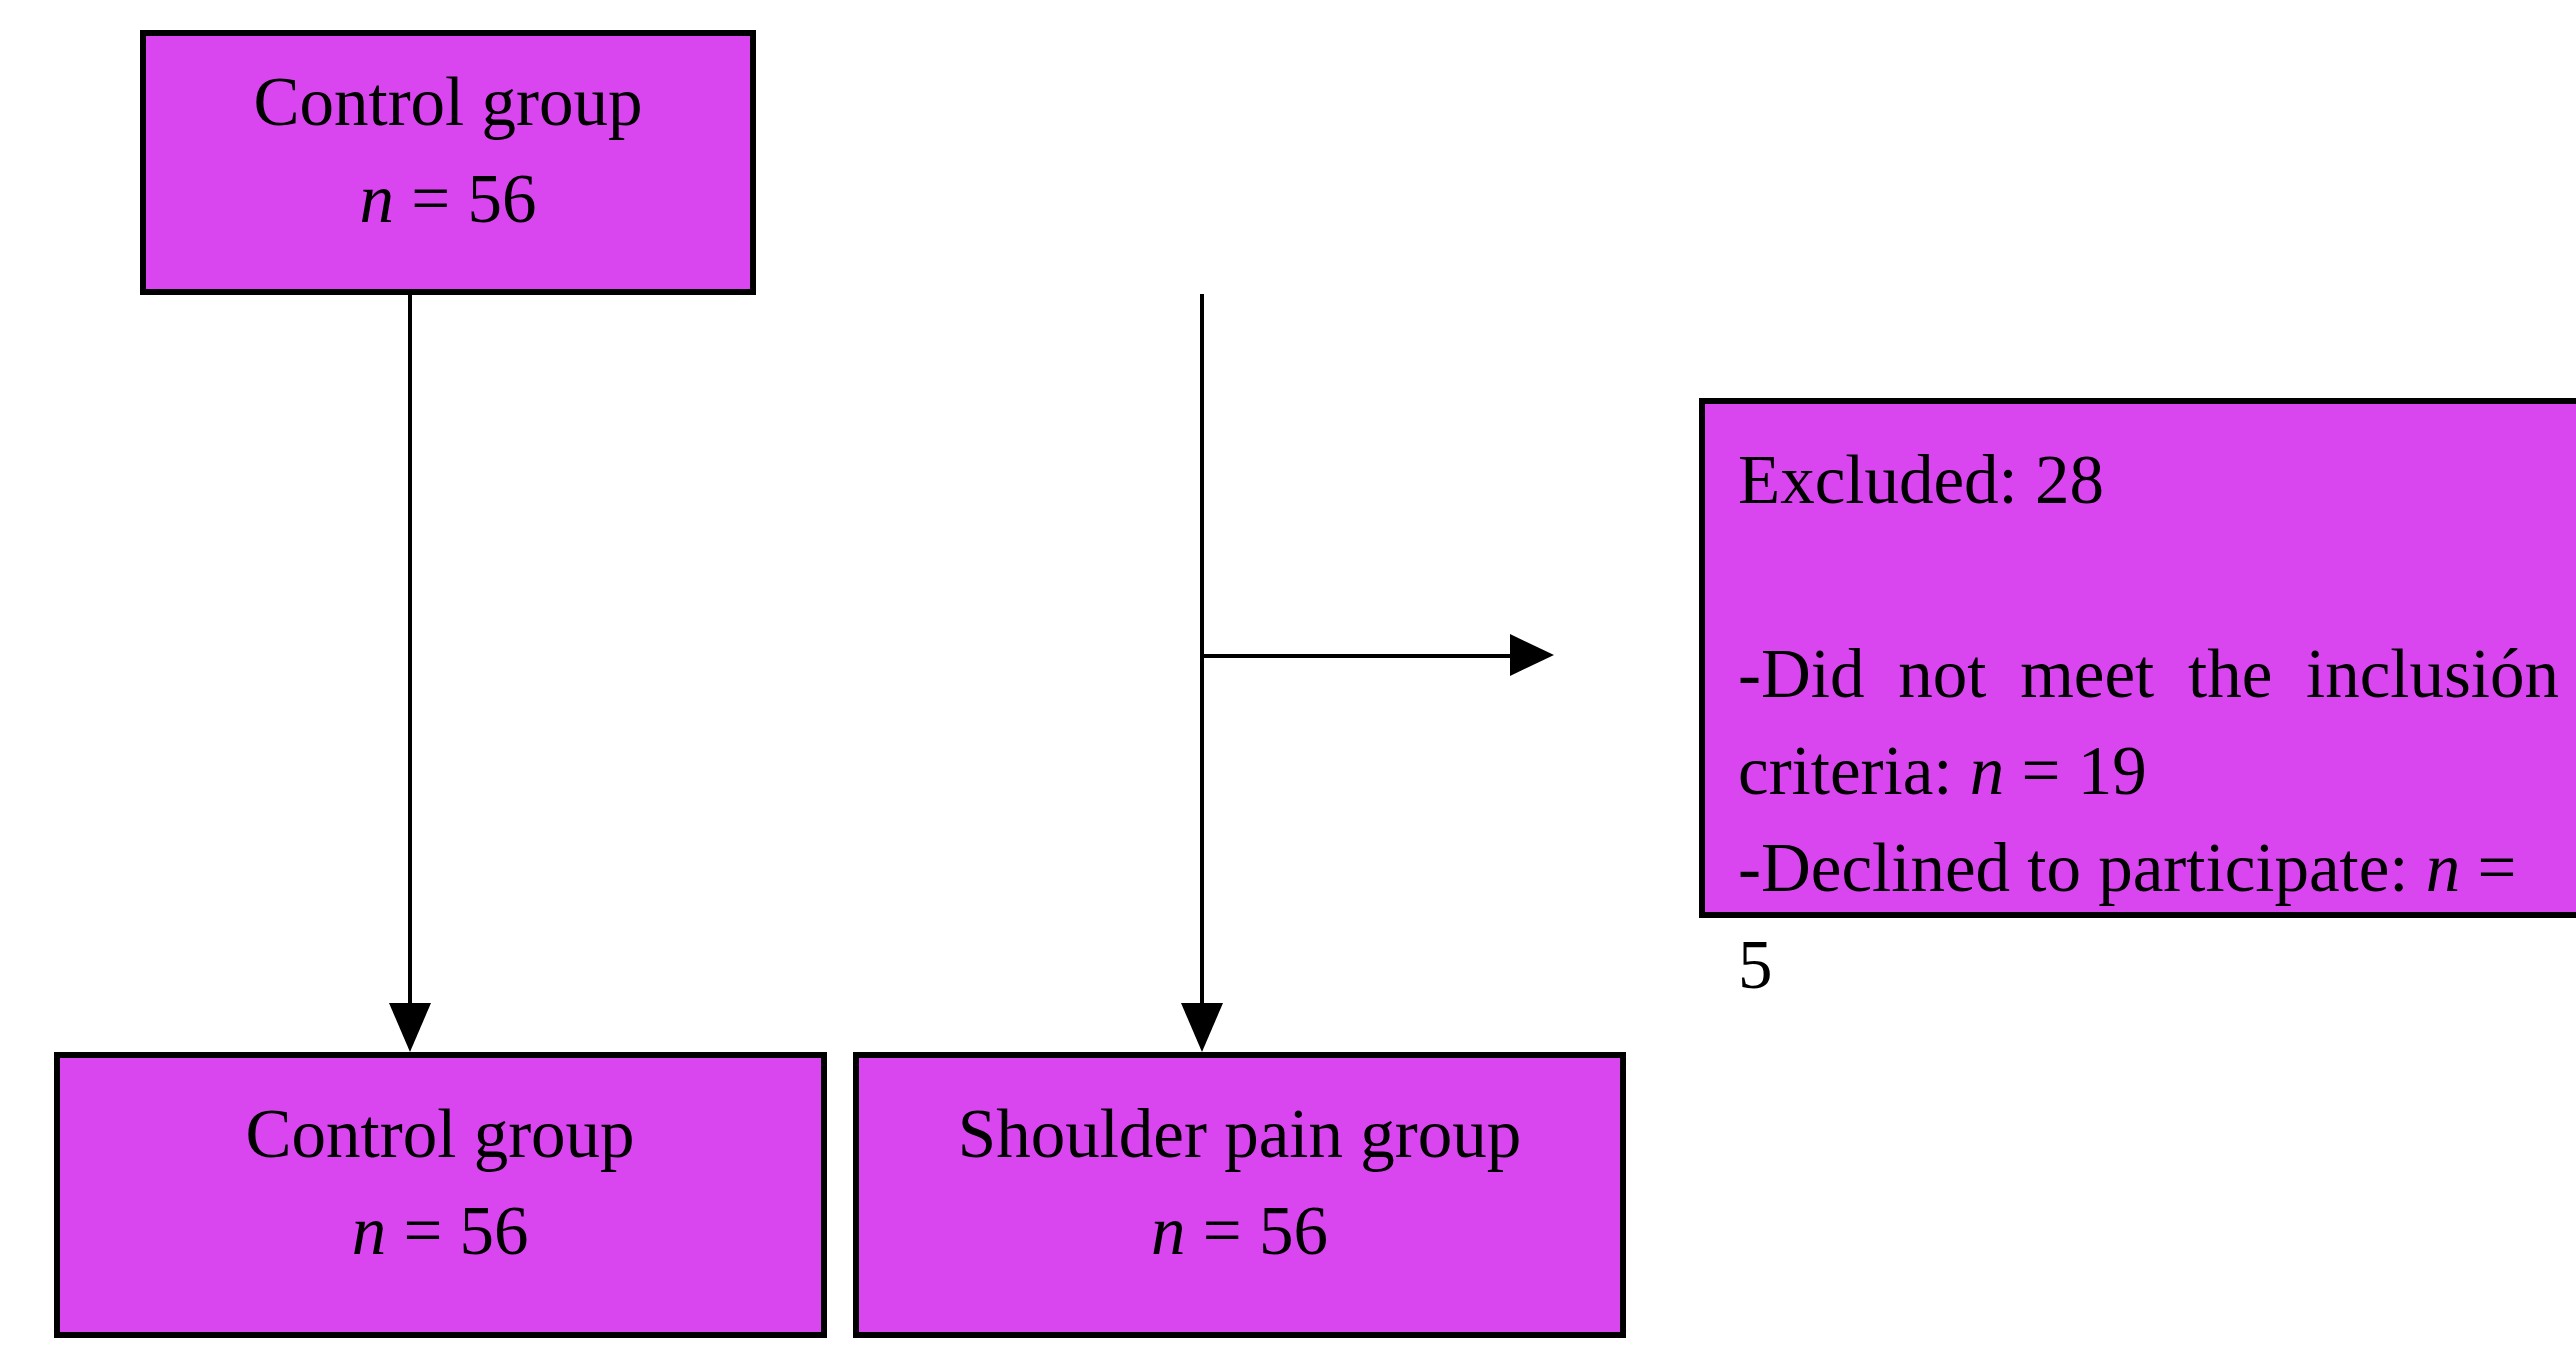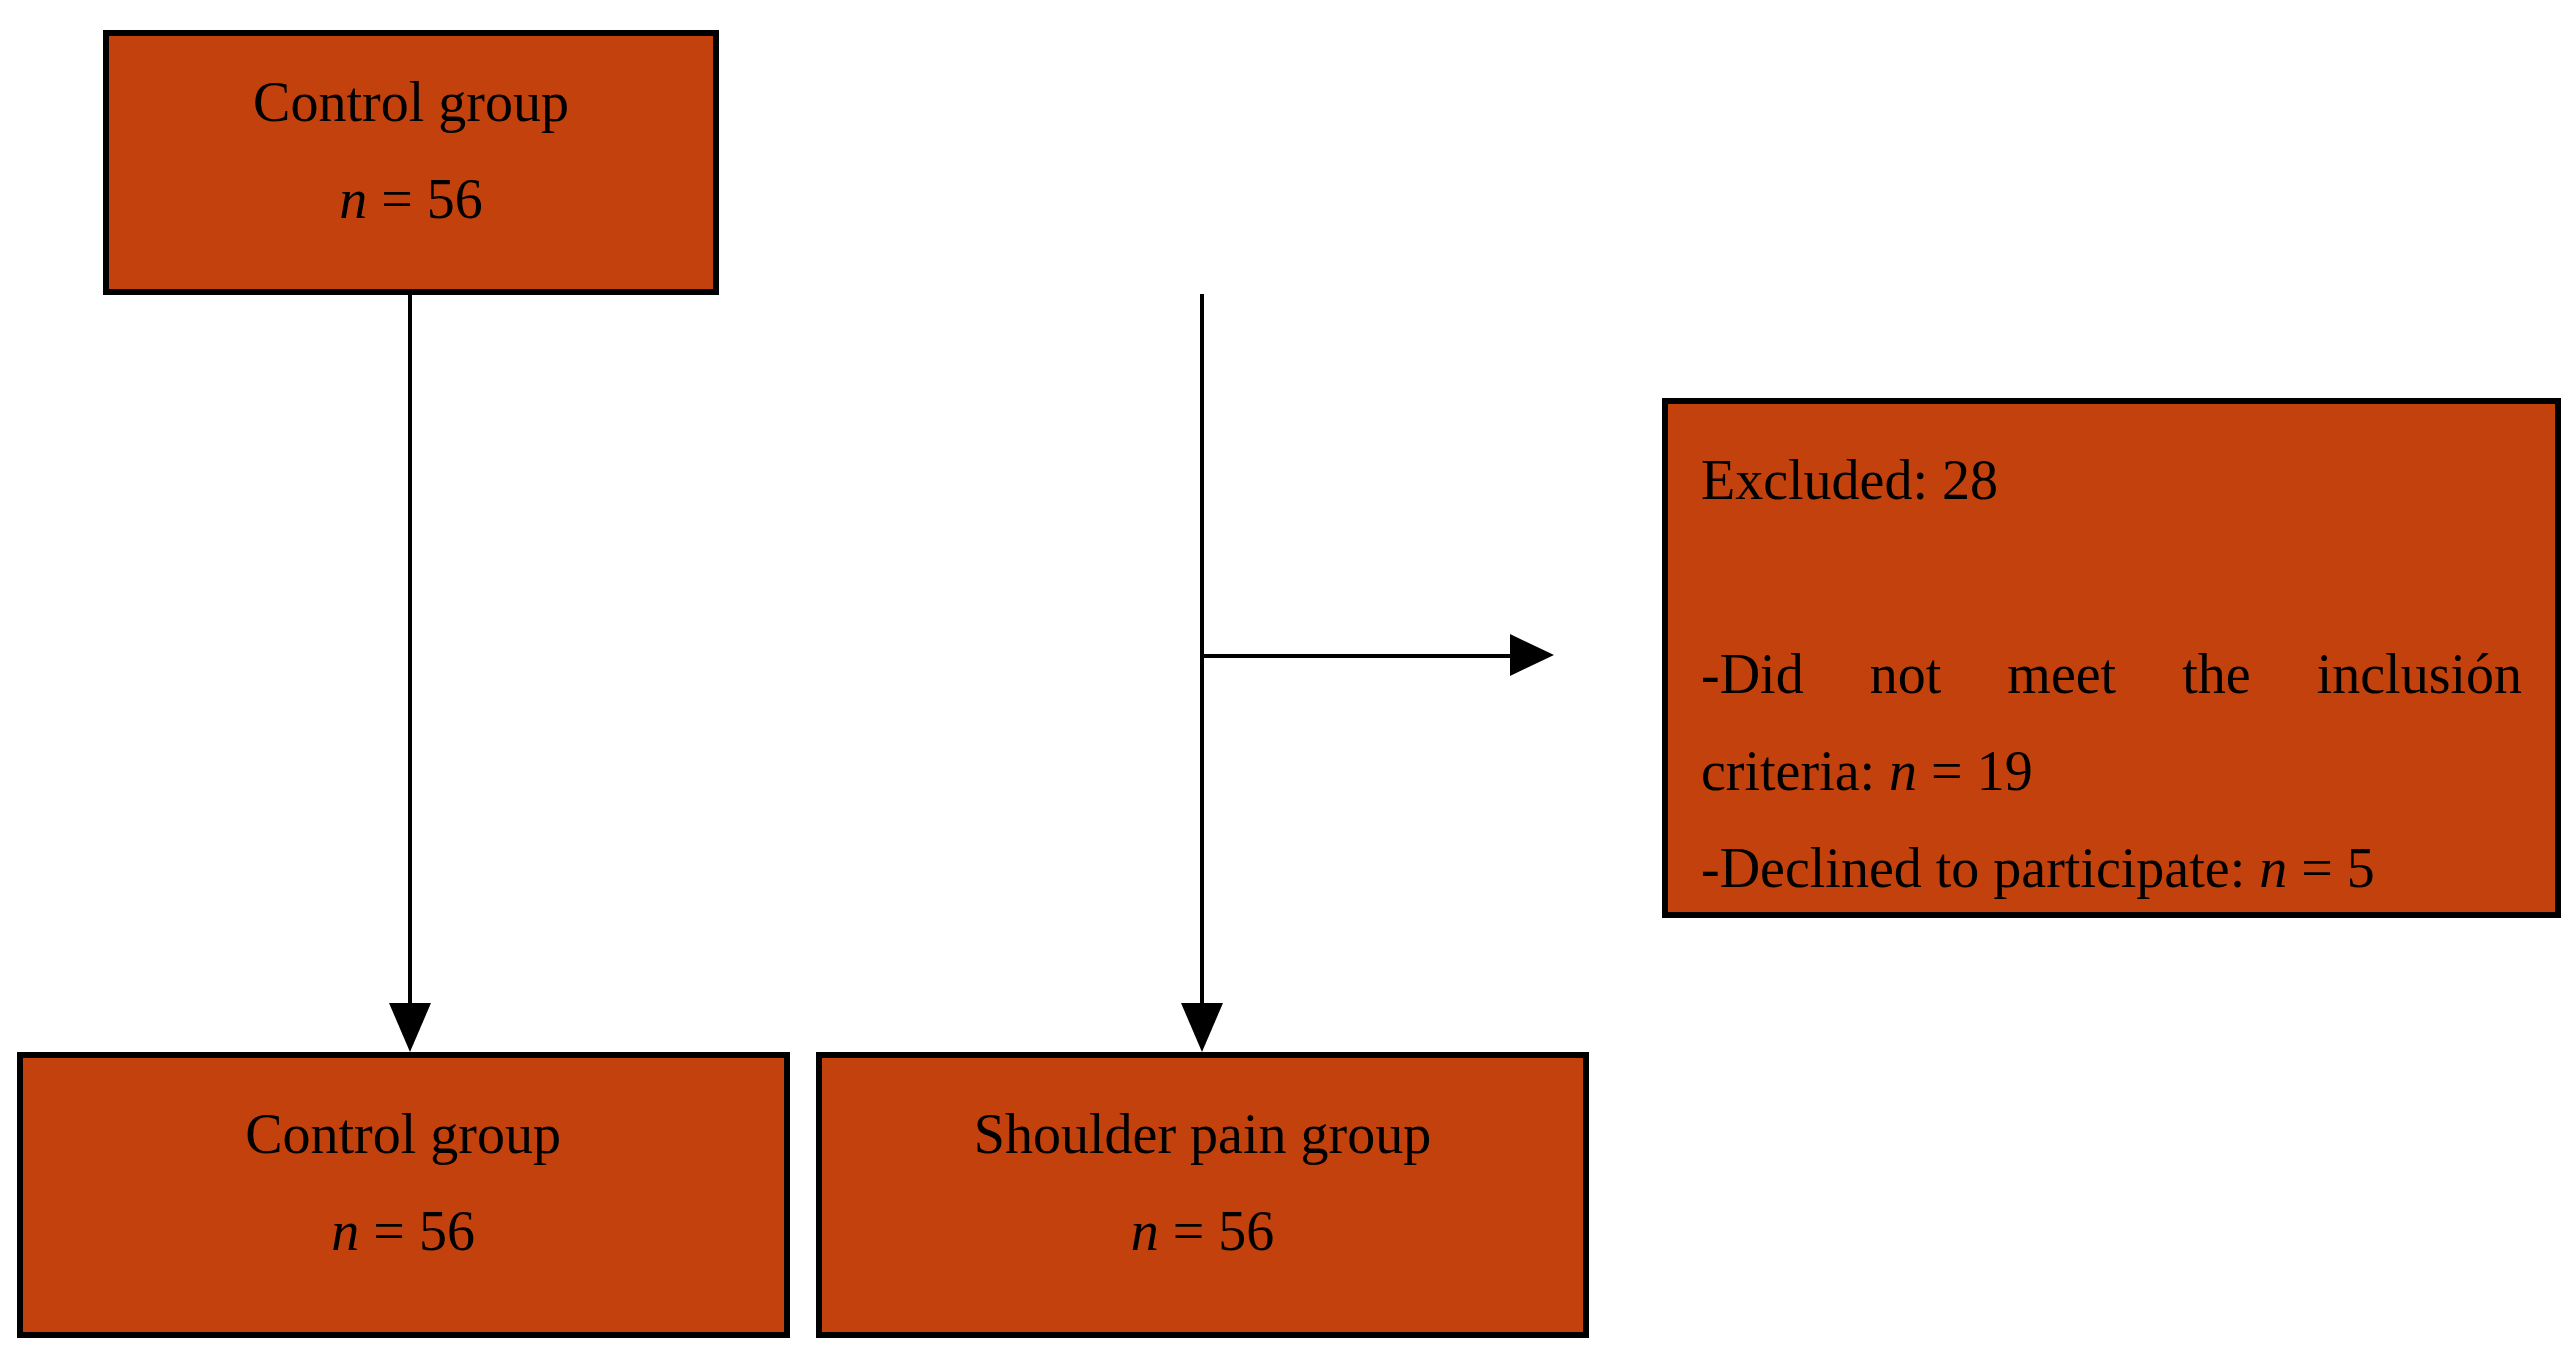--- a/index.html
+++ b/index.html
@@ -15,23 +15,24 @@
     width: 2576px;
     height: 1349px;
     background: #ffffff;
     font-family: "Liberation Serif", "DejaVu Serif", serif;
     color: #000000;
   }
   .box {
     position: absolute;
     box-sizing: border-box;
     border: 6.3px solid #000000;
-    background: #c2410c;
-    font-size: 56px;
+    background: #d946ef;
+    font-size: 69px;
     line-height: 97px;
+    margin-left: 37px;
   }
   .center-box {
     display: flex;
     flex-direction: column;
     align-items: center;
     justify-content: center;
     text-align: center;
     padding-bottom: 24px;
   }
   .it { font-style: italic; }

